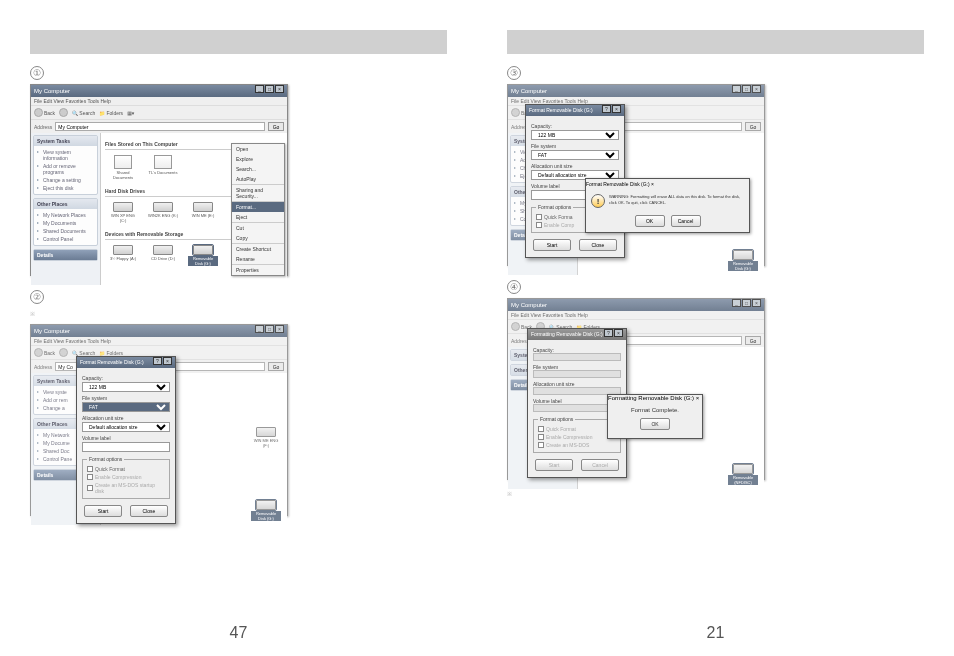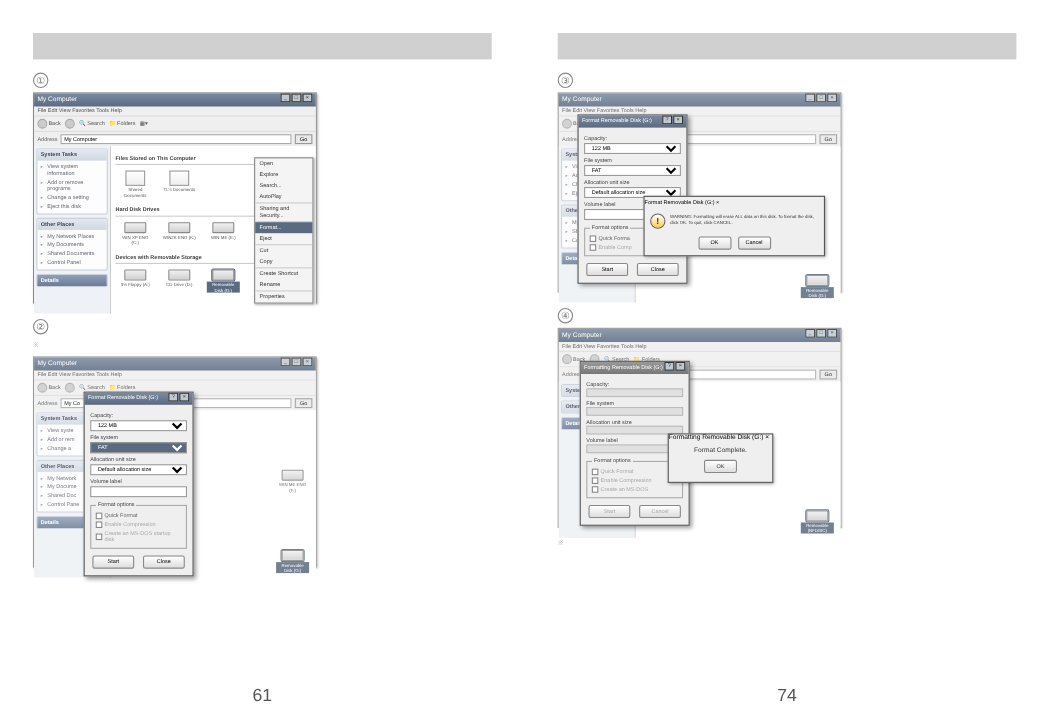--- a/index.html
+++ b/index.html
@@ -574,21 +574,21 @@
               </div>
           </fieldset>
           <div class="dlg-buttons">
             <div class="btn">Start</div>
             <div class="btn">Close</div>
           </div>
         </div>
       </div>
     </div>
 
-    <div class="page-num">61</div>
+    <div class="page-num">47</div>
   </div>
 
   <div class="page">
     <div class="header-bar"></div>
 
     <div class="step-row">
       <span class="step-marker">③</span>
     </div>
 
     <div style="position:relative; width:258px; height:182px; margin-top:2px;">
@@ -801,16 +801,16 @@
           <div>Format Complete.</div>
           <div class="dlg-buttons" style="padding-top:5px;">
             <div class="btn" style="width:30px;">OK</div>
           </div>
         </div>
       </div>
     </div>
 
     <div class="note-text" style="margin-top:8px;"><span>※</span></div>
 
-    <div class="page-num">74</div>
+    <div class="page-num">21</div>
   </div>
 
 </div>
 
 </body></html>

